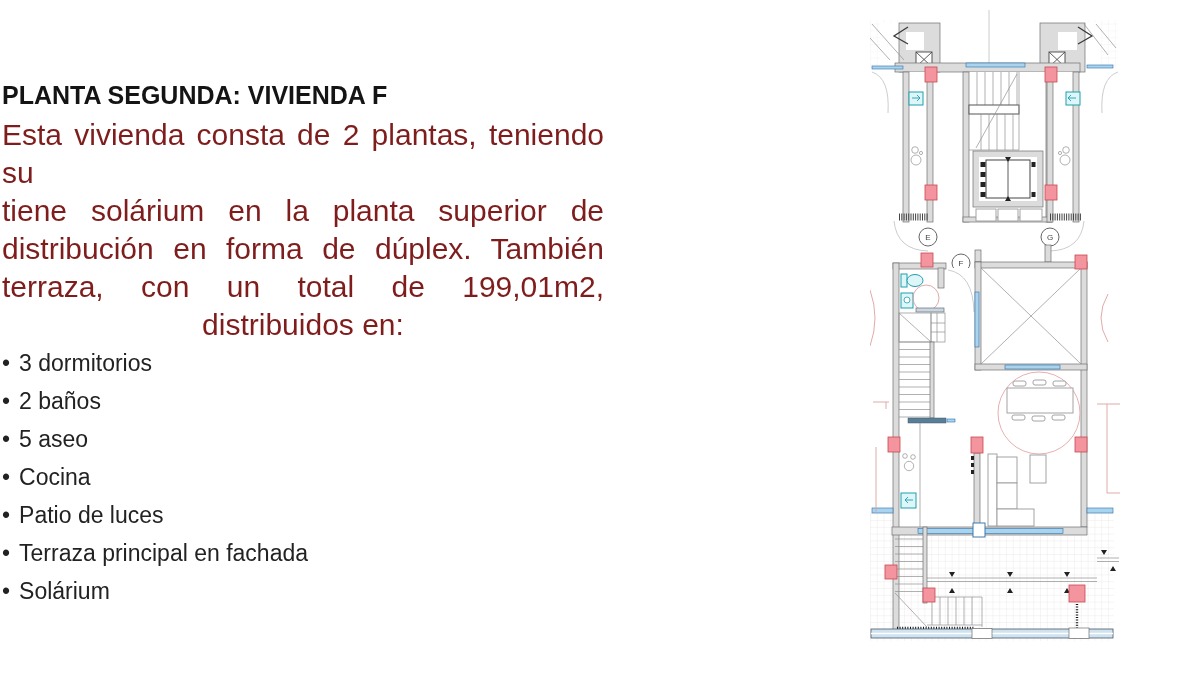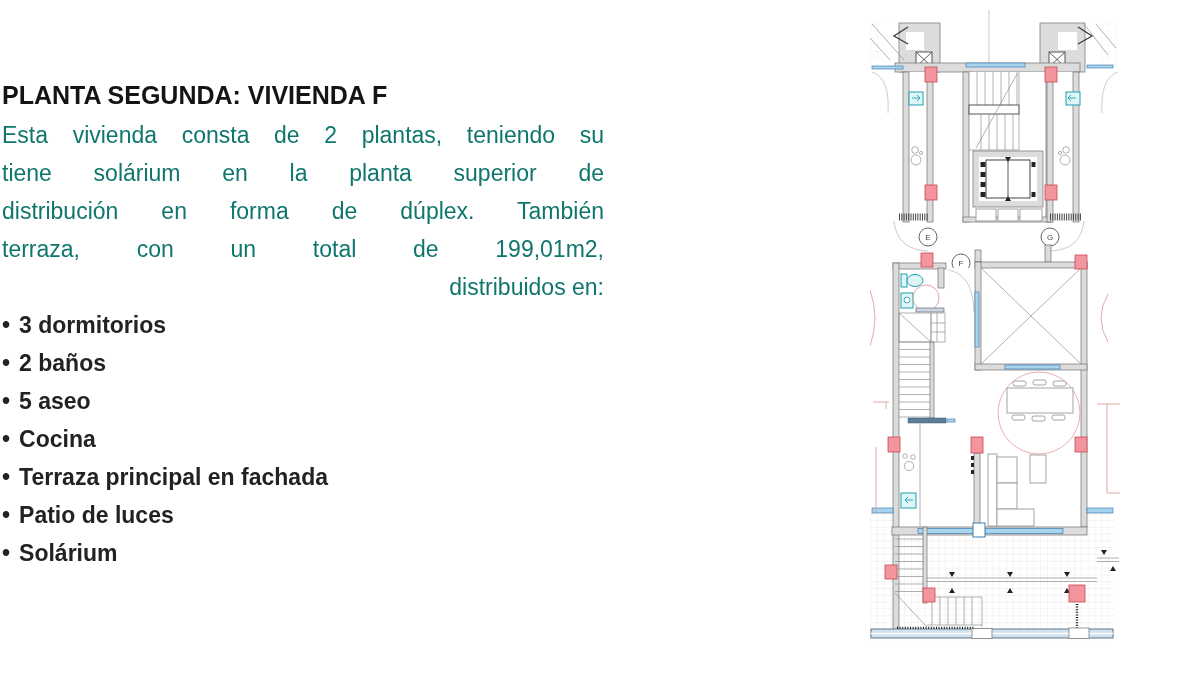--- a/index.html
+++ b/index.html
@@ -1,23 +1,23 @@
 <!DOCTYPE html>
 <html><head>
 <meta charset="utf-8">
 <style>
   html,body{margin:0;padding:0;background:#ffffff;}
   .page{position:relative;width:1200px;height:698px;background:#ffffff;overflow:hidden;
         font-family:"Liberation Sans", sans-serif;color:#1f1f1f;}
   .text-block{position:absolute;left:2px;top:80px;width:602px;}
   .title{font-size:25px;font-weight:700;color:#141414;margin:0 0 6px 0;line-height:30px;}
-  .para{font-size:23px;line-height:38px;color:#0f766e;}
+  .para{font-size:30px;line-height:38px;color:#7f1d1d;}
   .jline{text-align:justify;text-align-last:justify;}
-  .jlast{text-align:right;}
-  ul.features{list-style:none;margin:0;padding:0;font-size:23px;line-height:38px;color:#222;font-weight:bold;}
+  .jlast{text-align:center;}
+  ul.features{list-style:none;margin:0;padding:0;font-size:23px;line-height:38px;color:#222;}
   ul.features li{white-space:nowrap;}
   .bullet{margin-right:9px;}
   .plan{position:absolute;left:870px;top:10px;width:250px;height:650px;}
   
   .wall{fill:#dcdcdc;stroke:#6f6f6f;stroke-width:.7;}
   .wh{fill:#ffffff;stroke:none;}
   .thin{stroke:#8f8f8f;stroke-width:.7;fill:none;}
   .dark{stroke:#4a4a4a;stroke-width:.9;fill:none;}
   .col{fill:#f4949e;stroke:#c8494f;stroke-width:.8;}
   .cyan{fill:#dff6f8;stroke:#1f9fae;stroke-width:1;}
@@ -46,22 +46,22 @@
       <div class="jline">tiene solárium en la planta superior de</div>
       <div class="jline">distribución en forma de dúplex. También</div>
       <div class="jline">terraza, con un total de 199,01m2,</div>
       <div class="jlast">distribuidos en:</div>
     </div>
     <ul class="features">
       <li><span class="bullet">•</span><span>3 dormitorios</span></li>
       <li><span class="bullet">•</span><span>2 baños</span></li>
       <li><span class="bullet">•</span><span>5 aseo</span></li>
       <li><span class="bullet">•</span><span>Cocina</span></li>
+      <li><span class="bullet">•</span><span>Patio de luces</span></li>
       <li><span class="bullet">•</span><span>Terraza principal en fachada</span></li>
-      <li><span class="bullet">•</span><span>Patio de luces</span></li>
       <li><span class="bullet">•</span><span>Solárium</span></li>
     </ul>
   </div>
 
   <div class="plan">
     <svg viewBox="0 0 250 650" width="250" height="650">
       <defs>
         <pattern id="tiles" width="6.8" height="6.8" patternUnits="userSpaceOnUse">
           <path d="M6.8 0H0V6.8" fill="none" stroke="#e9e2e2" stroke-width=".7"></path>
         </pattern>

